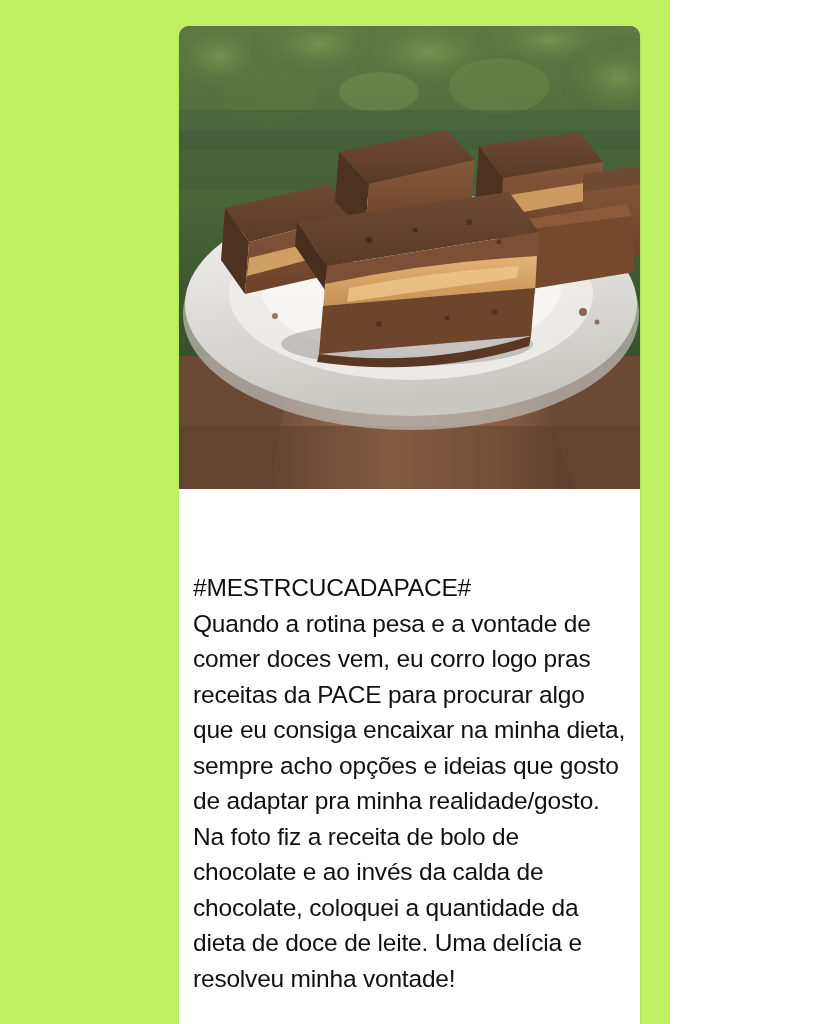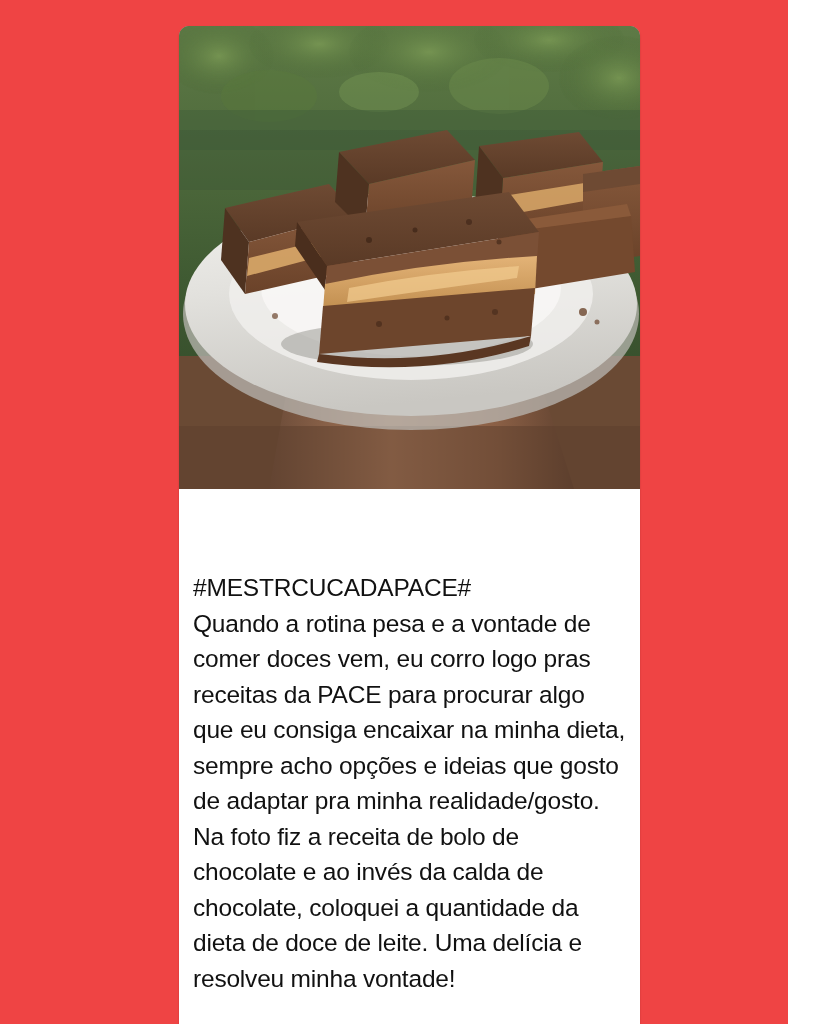--- a/index.html
+++ b/index.html
@@ -9,23 +9,23 @@
   }
   body {
     width: 819px;
     height: 1024px;
     font-family: "Liberation Sans", sans-serif;
     overflow: hidden;
   }
 
   .screen {
     position: relative;
-    width: 788px;
+    width: 670px;
     height: 1024px;
-    background: #ef4444;
+    background: #bef264;
   }
 
   
   .message-bubble {
     position: absolute;
     left: 179px;
     top: 26px;
     width: 461px;
     background: #ffffff;
     border-radius: 10px;

